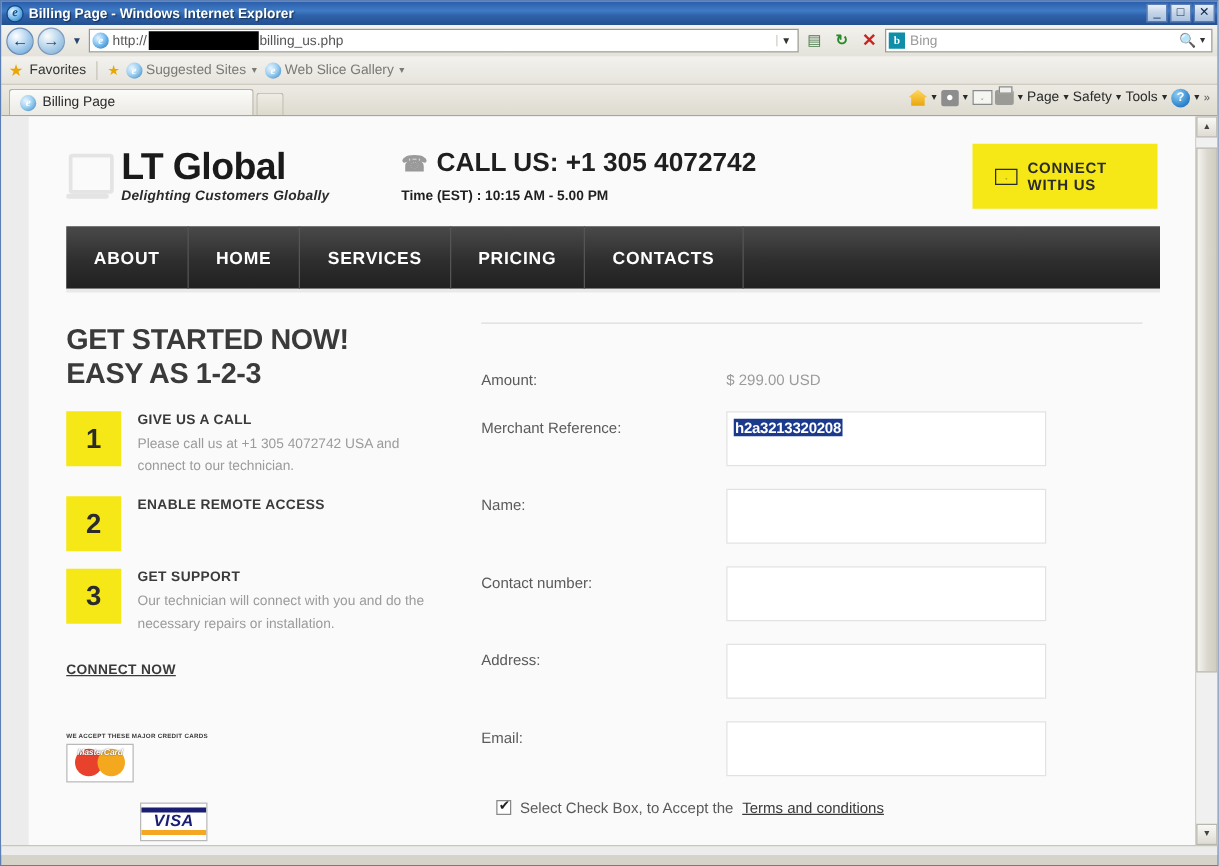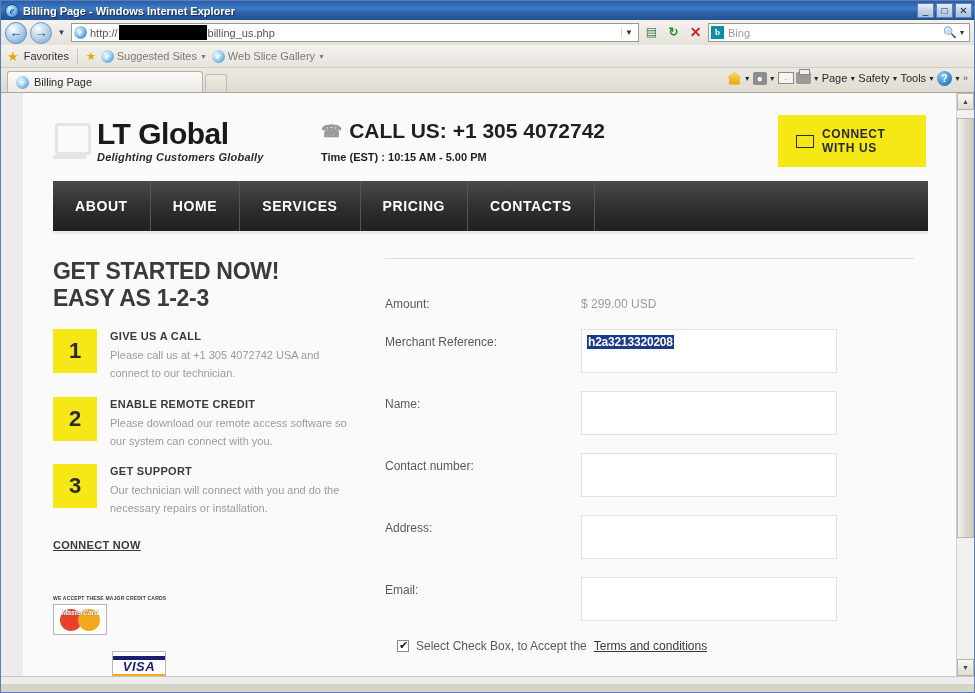--- a/index.html
+++ b/index.html
@@ -623,22 +623,21 @@
               <div class="step-num">1</div>
               <div class="step-body">
                 <div class="step-title">GIVE US A CALL</div>
                 <div class="step-desc">Please call us at +1 305 4072742 USA and connect to our technician.</div>
               </div>
             </div>
 
             <div class="step">
               <div class="step-num">2</div>
               <div class="step-body">
-                <div class="step-title">ENABLE REMOTE CREDIT</div>
-                <div class="step-desc">Please download our remote access software so our system can connect with you.</div>
+                <div class="step-title">ENABLE REMOTE ACCESS</div>
               </div>
             </div>
 
             <div class="step">
               <div class="step-num">3</div>
               <div class="step-body">
                 <div class="step-title">GET SUPPORT</div>
                 <div class="step-desc">Our technician will connect with you and do the necessary repairs or installation.</div>
               </div>
             </div>

